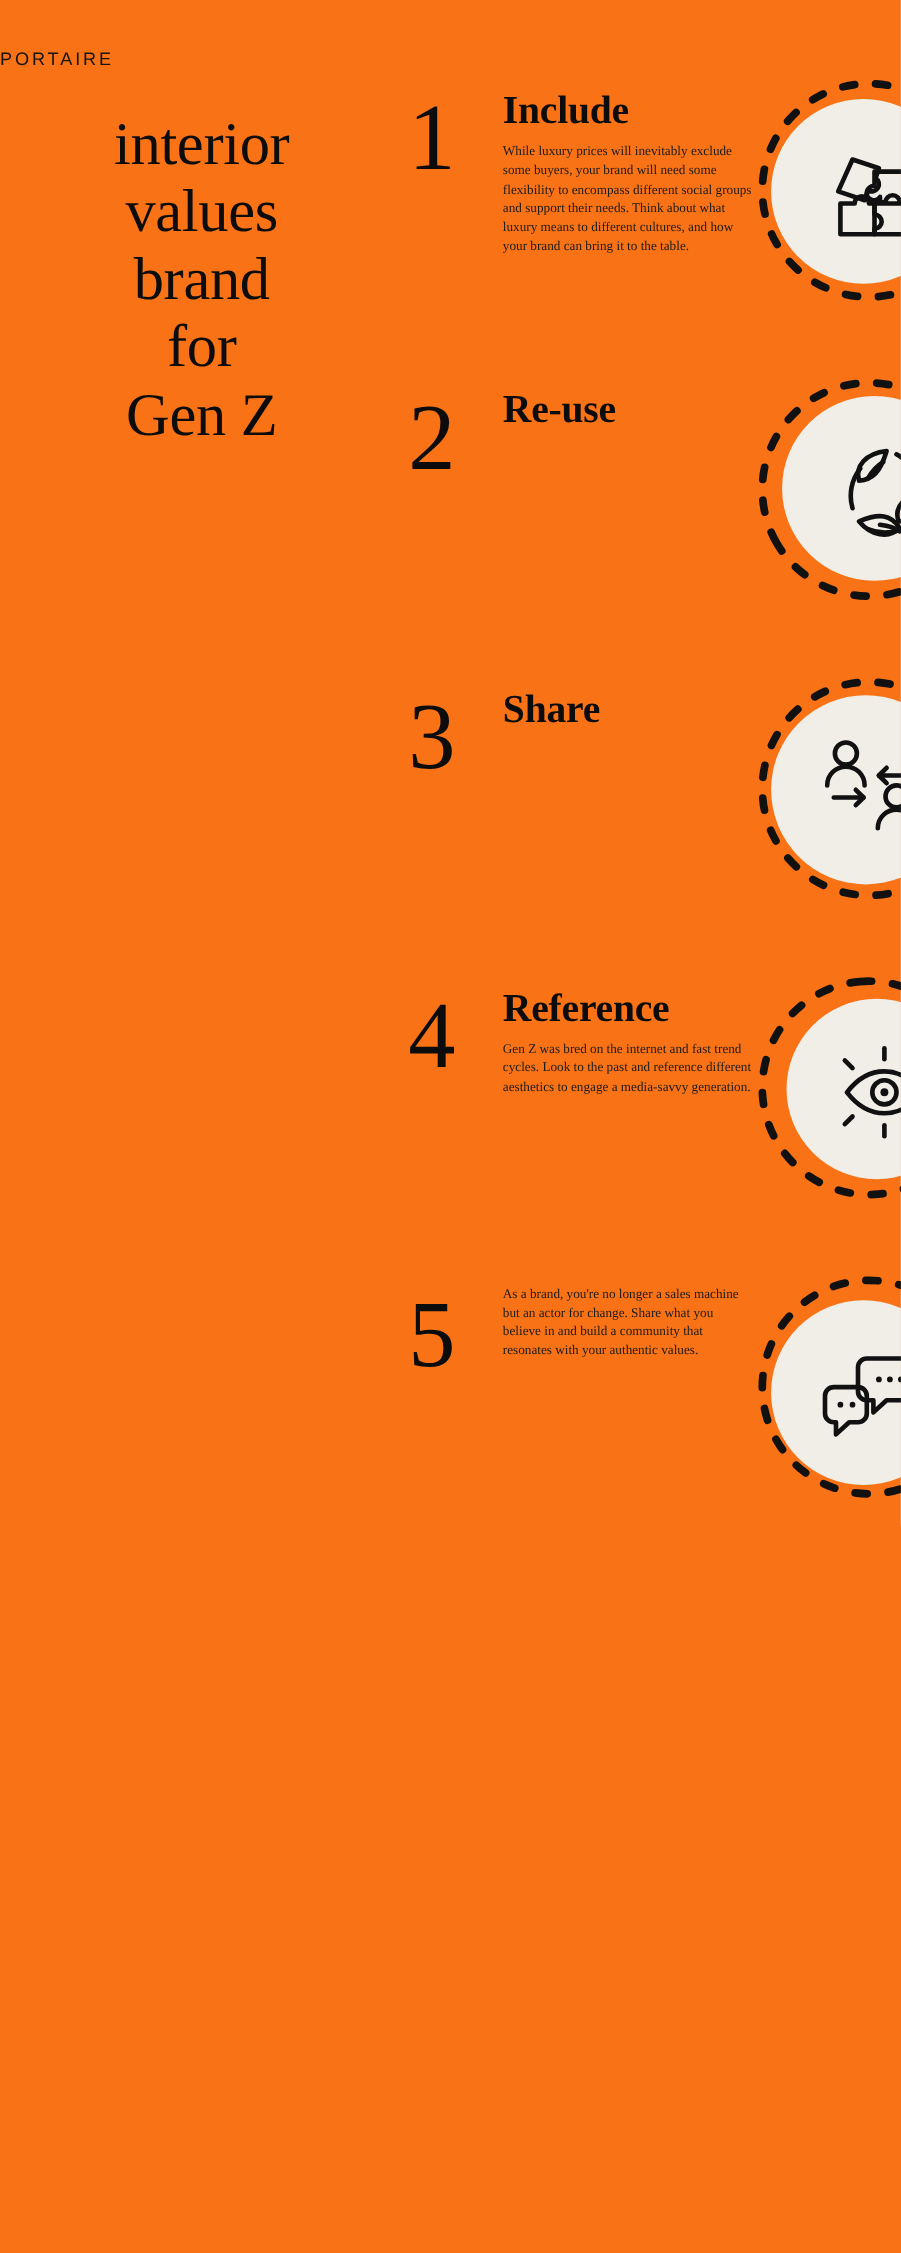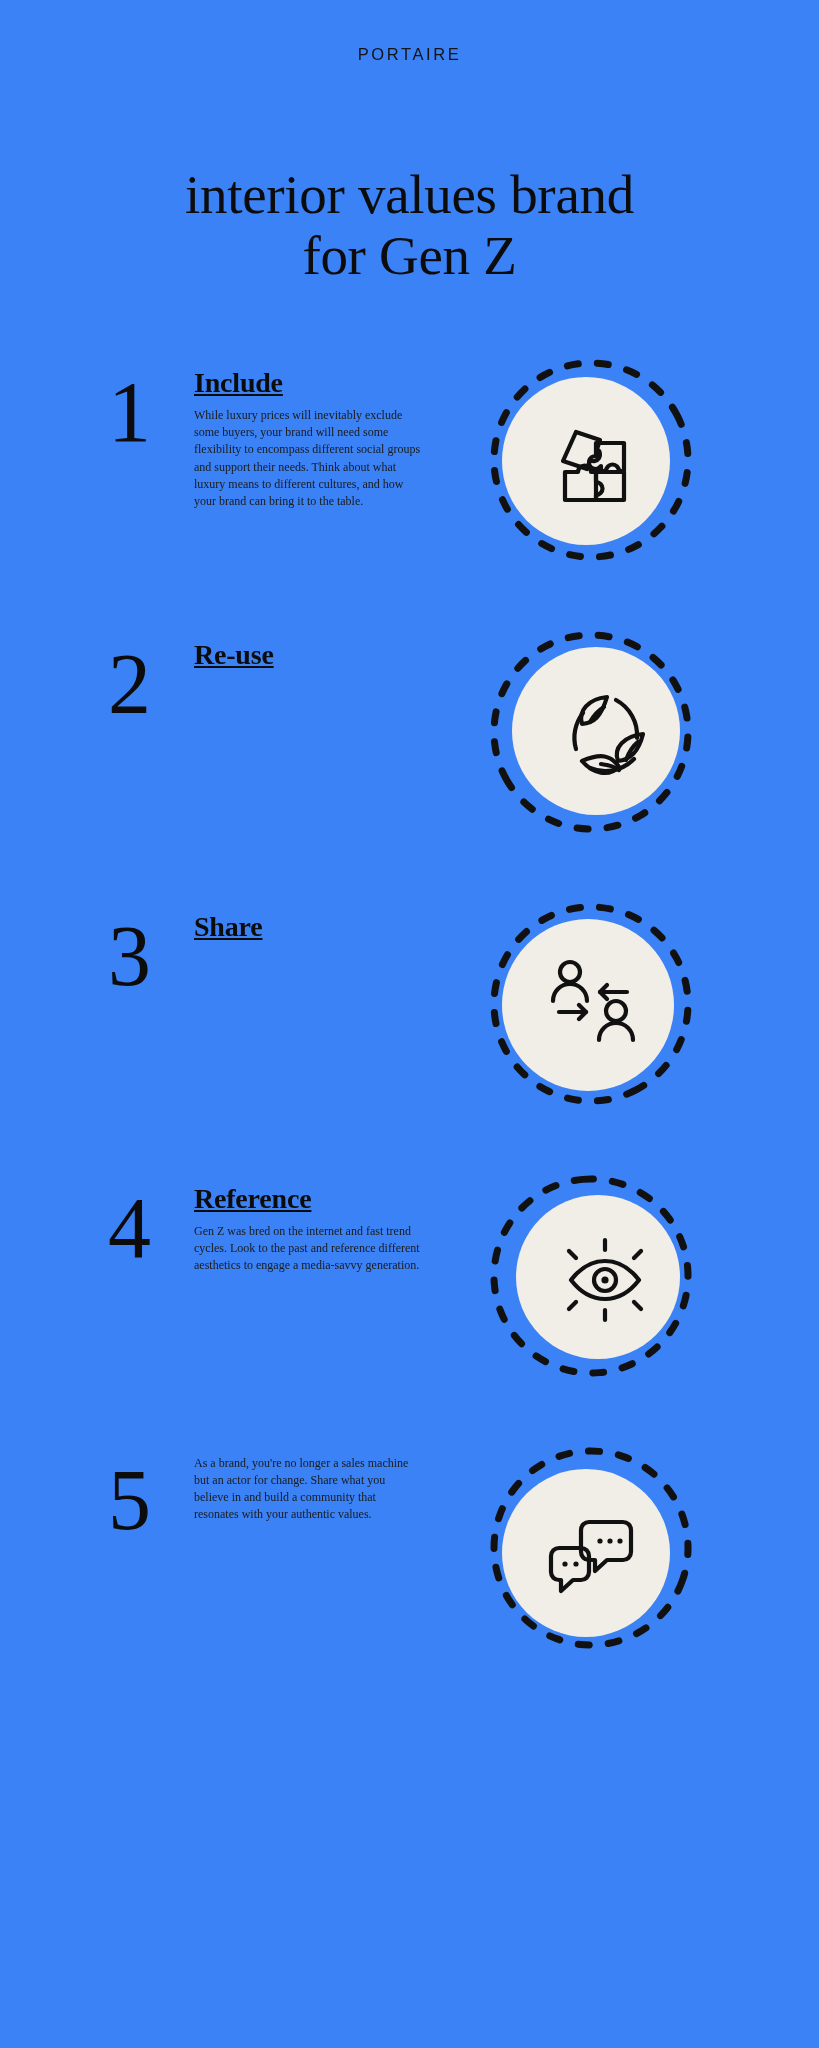--- a/index.html
+++ b/index.html
@@ -10,25 +10,25 @@
   body {
     font-family: "Liberation Serif", serif;
     color: #111111;
     width: 819px;
     min-height: 2048px;
     position: relative;
   }
   .page {
     width: 819px;
     min-height: 2048px;
-    background: #3b82f6;
+    background: #f97316;
     padding: 0;
     position: relative;
     display: flex;
-    flex-direction: column;
+    flex-direction: row;
   }
   
   .brand {
     text-align: center;
     font-family: "Liberation Sans", sans-serif;
     font-size: 16.5px;
     letter-spacing: 2.6px;
     font-weight: 400;
     color: #141414;
     padding-top: 45px;
@@ -68,26 +68,25 @@
     margin-top: 24px;
   }
   .step-text {
     flex: 0 0 228px;
     width: 228px;
     padding-top: 18px;
   }
   .step-heading {
     font-family: "Liberation Serif", serif;
     font-weight: 700;
-    font-size: 28px;
+    font-size: 36px;
     line-height: 1.12;
     letter-spacing: -0.2px;
     color: #0c0c0c;
     margin-bottom: 9px;
-    text-decoration: underline;
   }
   .step-body {
     font-family: "Liberation Serif", serif;
     font-size: 12px;
     line-height: 1.43;
     color: #1b1b1b;
   }
   .step-visual {
     flex: 1 1 auto;
     display: flex;

